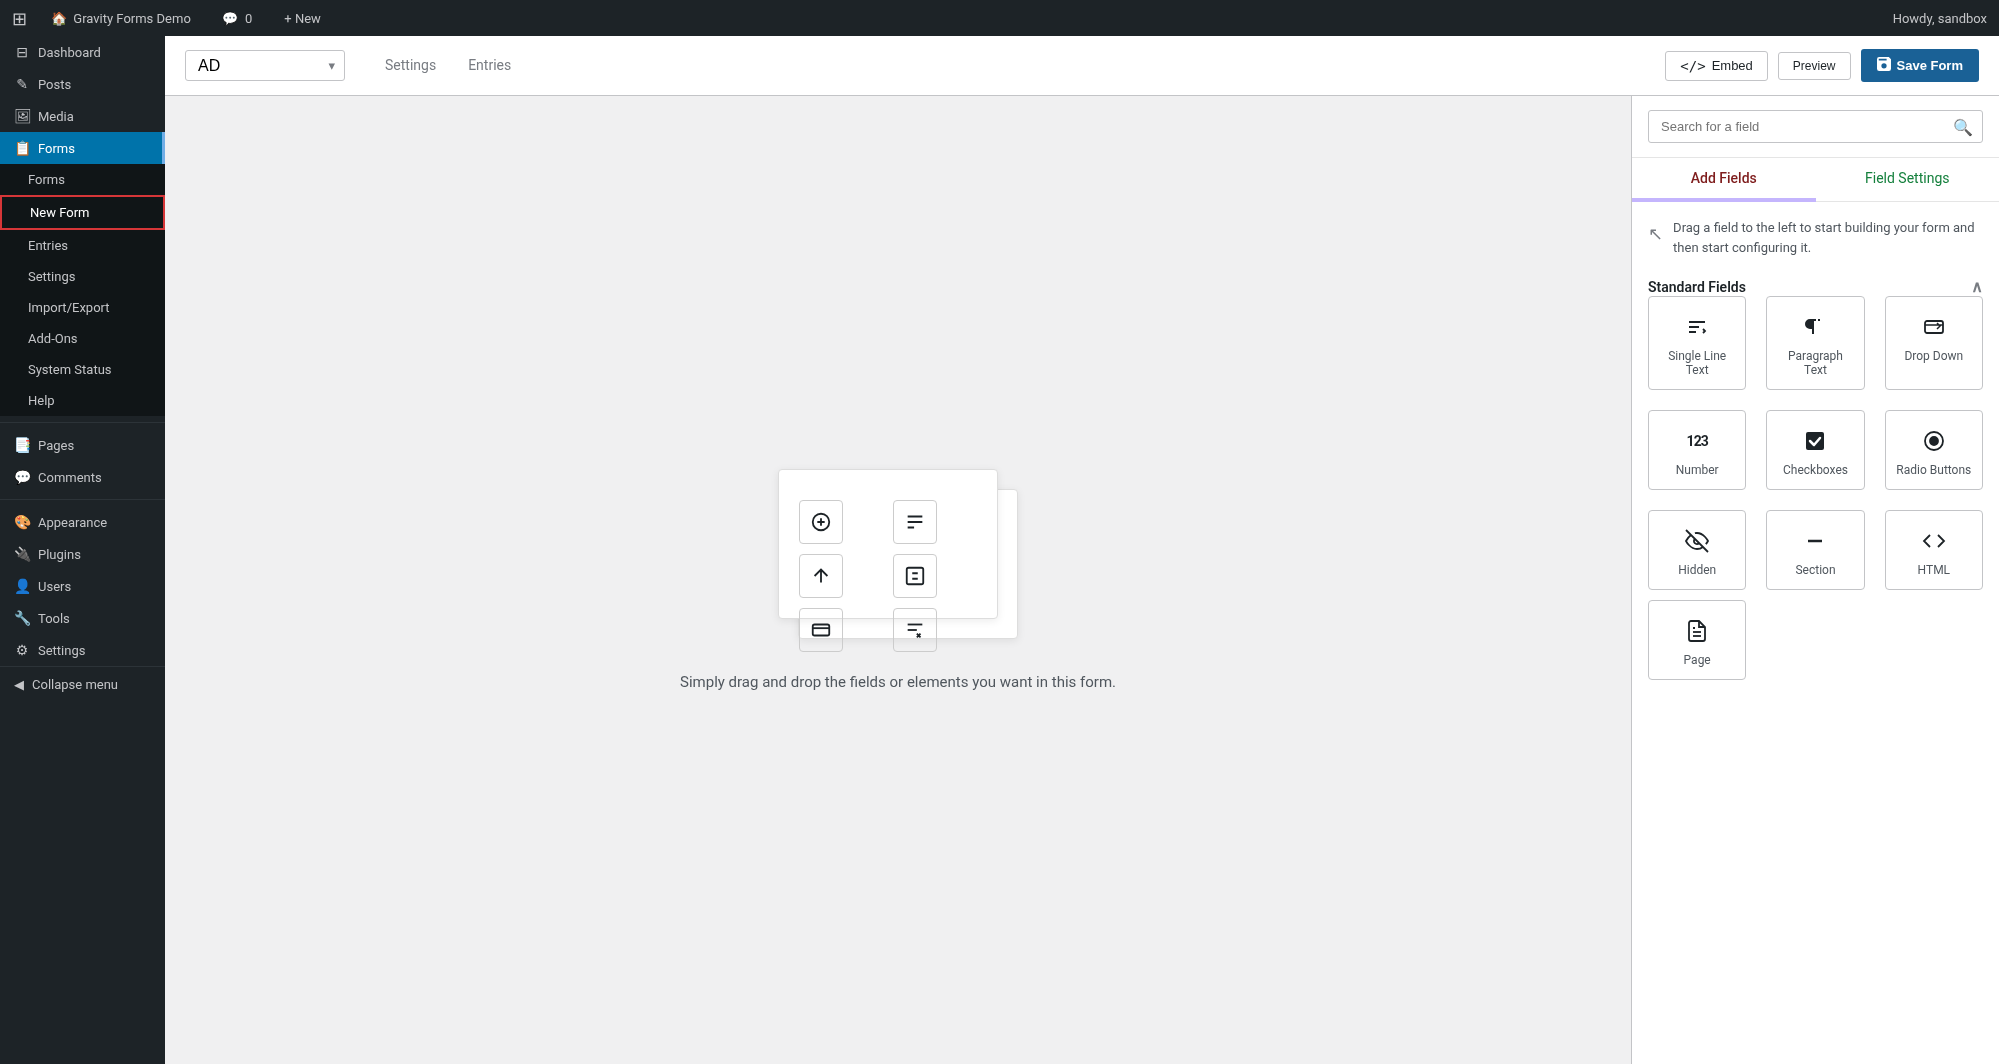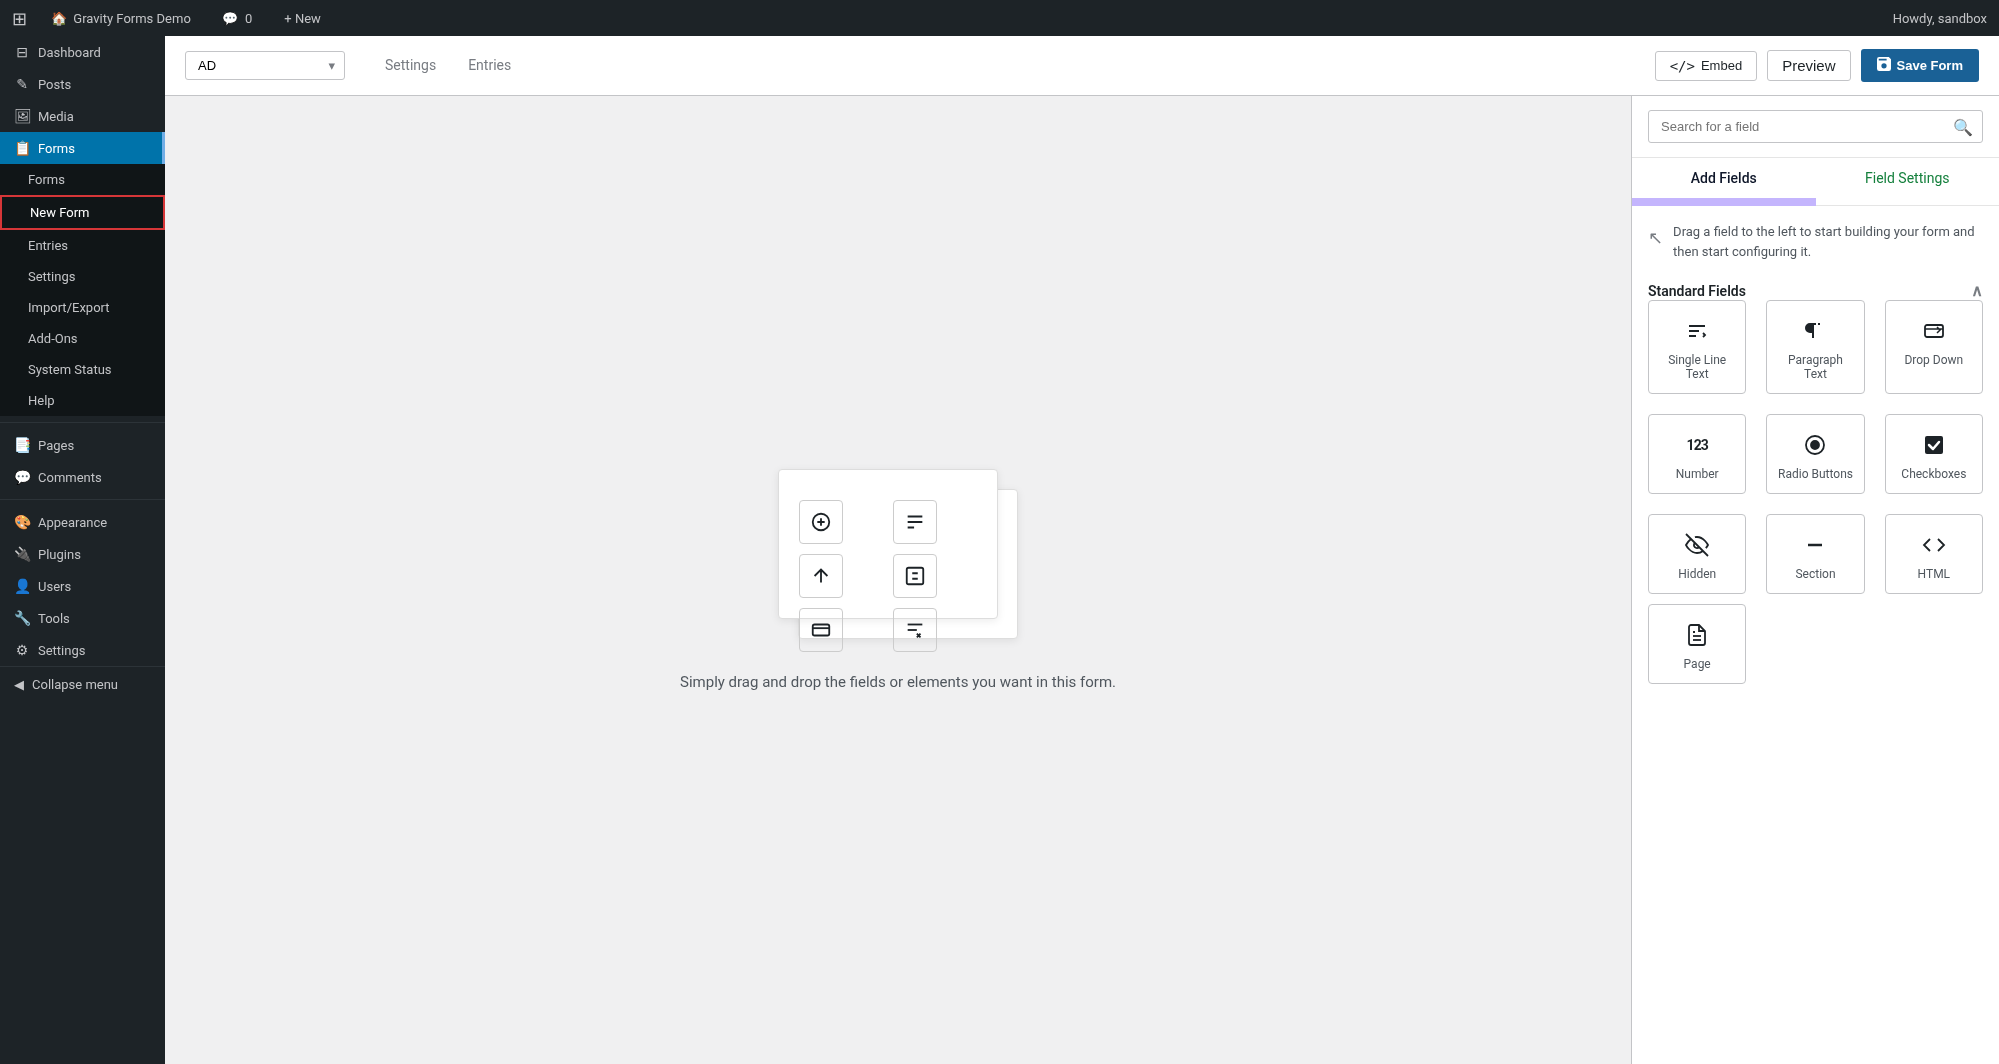--- a/index.html
+++ b/index.html
@@ -82,21 +82,21 @@
     .form-select-wrapper {
       position: relative;
       display: flex;
       align-items: center;
     }
     .form-select {
       appearance: none;
       border: 1px solid #c3c4c7;
       background: #fff;
       padding: 6px 32px 6px 12px;
-      font-size: 13px;
+      font-size: 16px;
       border-radius: 3px;
       cursor: pointer;
       min-width: 160px;
     }
     .form-select-arrow {
       position: absolute;
       right: 10px;
       pointer-events: none;
       color: #787c82;
     }
@@ -118,21 +118,21 @@
       cursor: pointer;
       font-size: 13px;
       color: #1d2327;
     }
     .btn-preview {
       border: 1px solid #c3c4c7;
       background: #fff;
       padding: 6px 14px;
       border-radius: 3px;
       cursor: pointer;
-      font-size: 15px;
+      font-size: 12px;
       color: #1d2327;
     }
     .btn-save {
       display: flex; align-items: center; gap: 6px;
       background: #1a6196;
       color: #fff;
       border: none;
       padding: 8px 16px;
       border-radius: 3px;
       cursor: pointer;
@@ -251,22 +251,22 @@
       flex: 1;
       text-align: center;
       padding: 12px 8px;
       cursor: pointer;
       font-size: 14px;
       color: #15803d;
       border-bottom: 2px solid transparent;
       margin-bottom: -1px;
     }
     .panel-tab.active {
-      color: #0f172a;
-      border-bottom: 8px solid #c4b5fd;
+      color: #7f1d1d;
+      border-bottom: 4px solid #c4b5fd;
       font-weight: 500;
     }
 
     .panel-content { flex: 1; overflow-y: auto; padding: 16px; }
 
     .drag-hint {
       display: flex;
       align-items: flex-start;
       gap: 10px;
       margin-bottom: 20px;
@@ -560,36 +560,36 @@
 
             <div class="field-card">
               <div class="field-card-icon">
                 <span style="font-weight:700; font-size:14px; letter-spacing:-1px; color:#1d2327;">123</span>
               </div>
               <div class="field-card-label">Number</div>
             </div>
 
             <div class="field-card">
               <div class="field-card-icon">
+                <svg width="24" height="24" viewBox="0 0 24 24" fill="#1d2327">
+                    <rect x="3" y="3" width="18" height="18" rx="2" fill="#1d2327"></rect>
+                    <path d="M7 12l4 4 6-7" stroke="white" stroke-width="2.5" fill="none" stroke-linecap="round" stroke-linejoin="round"></path>
+                  </svg>
+              </div>
+              <div class="field-card-label">Checkboxes</div>
+            </div>
+
+            <div class="field-card">
+              <div class="field-card-icon">
                 <svg width="24" height="24" viewBox="0 0 24 24" fill="none" stroke="#1d2327" stroke-width="1.8">
                     <circle cx="12" cy="12" r="9"></circle>
                     <circle cx="12" cy="12" r="4" fill="#1d2327"></circle>
                   </svg>
               </div>
               <div class="field-card-label">Radio Buttons</div>
-            </div>
-
-            <div class="field-card">
-              <div class="field-card-icon">
-                <svg width="24" height="24" viewBox="0 0 24 24" fill="#1d2327">
-                    <rect x="3" y="3" width="18" height="18" rx="2" fill="#1d2327"></rect>
-                    <path d="M7 12l4 4 6-7" stroke="white" stroke-width="2.5" fill="none" stroke-linecap="round" stroke-linejoin="round"></path>
-                  </svg>
-              </div>
-              <div class="field-card-label">Checkboxes</div>
             </div>
 
             <div class="field-card">
               <div class="field-card-icon">
                 <svg width="24" height="24" viewBox="0 0 24 24" fill="none" stroke="#1d2327" stroke-width="1.8">
                     <path d="M17.94 17.94A10.07 10.07 0 0112 20c-7 0-11-8-11-8a18.45 18.45 0 015.06-5.94M9.9 4.24A9.12 9.12 0 0112 4c7 0 11 8 11 8a18.5 18.5 0 01-2.16 3.19m-6.72-1.07a3 3 0 11-4.24-4.24"></path>
                     <line x1="1" y1="1" x2="23" y2="23"></line>
                   </svg>
               </div>
               <div class="field-card-label">Hidden</div>

